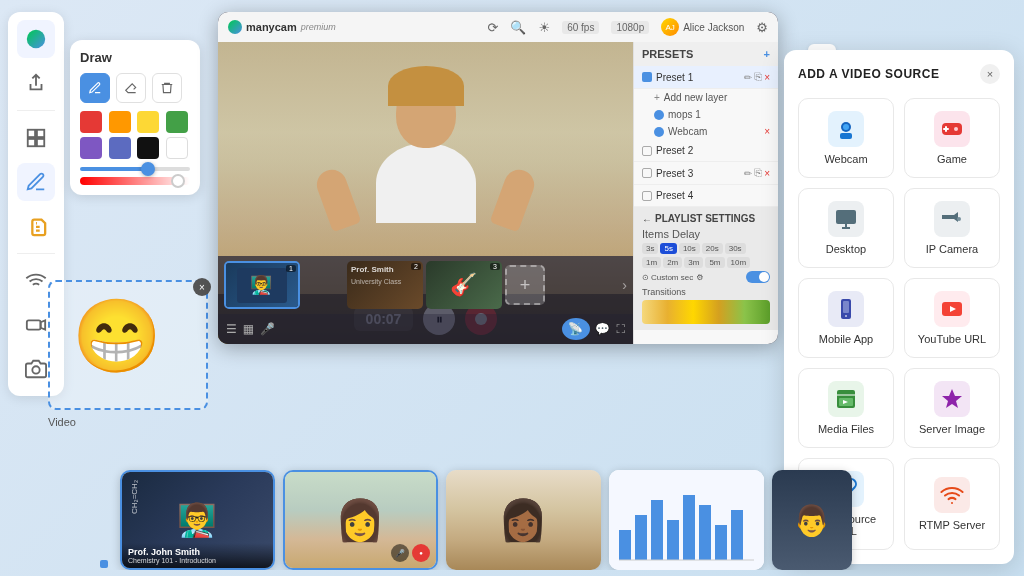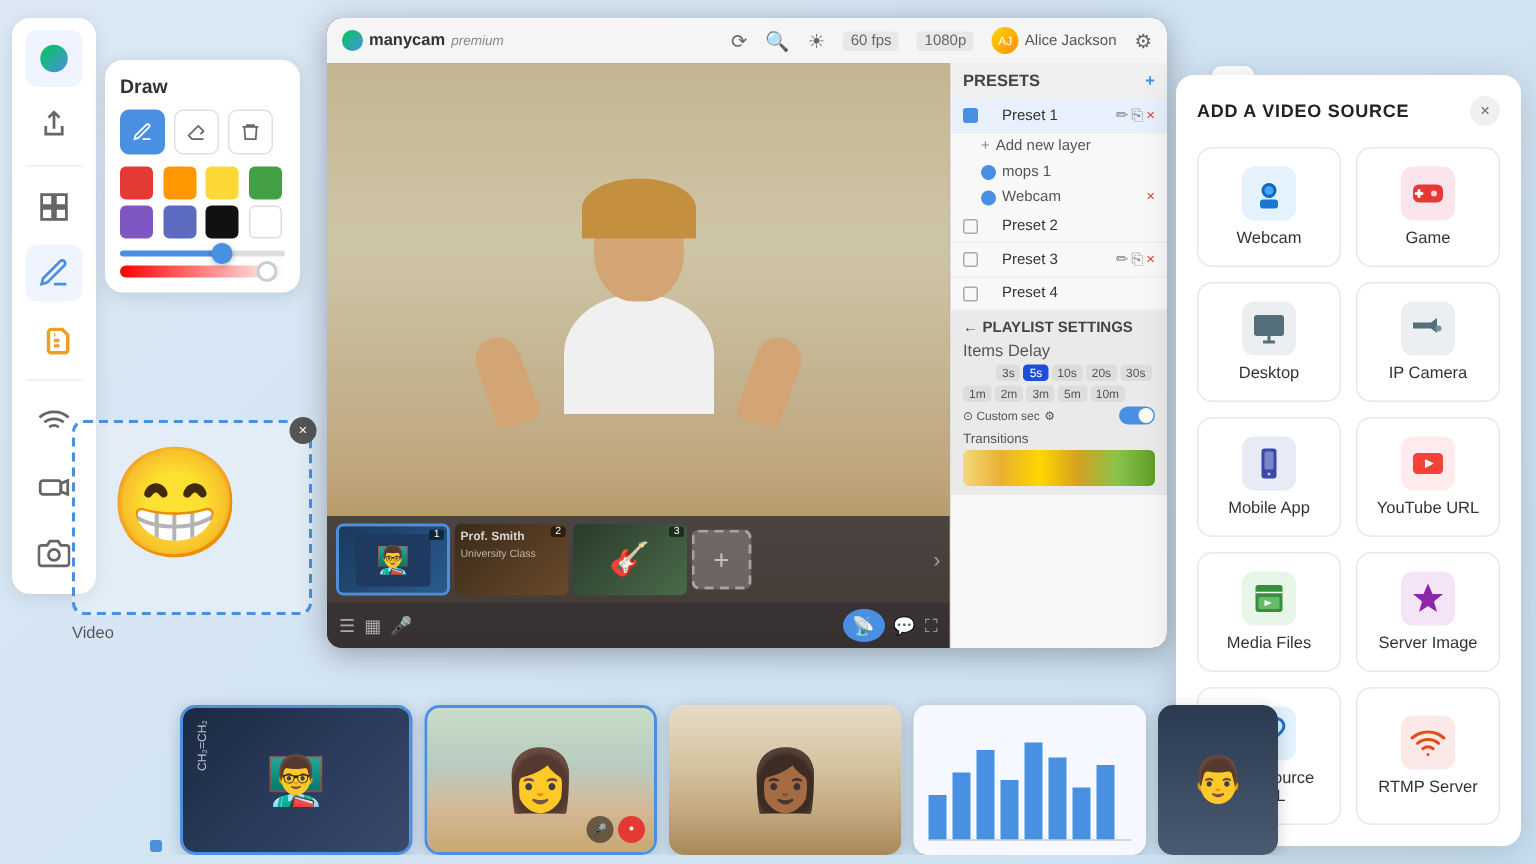--- a/index.html
+++ b/index.html
@@ -176,21 +176,21 @@
       background: #4a90e2;
       border-radius: 2px;
     }
 
     
     .manycam-window {
       position: absolute;
       left: 218px;
       top: 12px;
       width: 560px;
-      height: 420px;
+      height: 332px;
       background: #1a1a2e;
       border-radius: 10px;
       overflow: hidden;
       box-shadow: 0 4px 20px rgba(0,0,0,0.3);
     }
     .manycam-header {
       height: 30px;
       background: #f5f5f5;
       display: flex;
       align-items: center;
@@ -339,21 +339,21 @@
       padding: 6px 8px;
       background: #efefef;
       font-weight: 600;
       color: #444;
       font-size: 11px;
     }
     .preset-item {
       padding: 5px 8px;
       display: flex;
       align-items: center;
-      gap: 16px;
+      gap: 4px;
       cursor: pointer;
       border-bottom: 1px solid #eee;
     }
     .preset-item.active { background: #e8f0fe; }
     .preset-name { color: #333; font-size: 10px; }
     .preset-sub-item {
       padding: 3px 8px 3px 20px;
       display: flex;
       align-items: center;
       gap: 4px;
@@ -593,20 +593,27 @@
           <div style="width:60px;height:70px;background:#d4a574;border-radius:50% 50% 45% 45%;margin:0 auto;position:relative;overflow:visible;">
             <div style="position:absolute;top:-12px;left:-8px;right:-8px;height:40px;background:#c49040;border-radius:50% 50% 0 0;z-index:0;"></div>
           </div>
           <div style="width:100px;height:80px;background:#f0f0f0;border-radius:50% 50% 0 0;margin:-5px auto 0;"></div>
         </div>
 
         <div style="position:absolute;bottom:38%;left:25%;width:30px;height:60px;background:#d4a574;border-radius:15px 15px 5px 5px;transform:rotate(-20deg);"></div>
         <div style="position:absolute;bottom:38%;right:25%;width:30px;height:60px;background:#d4a574;border-radius:15px 15px 5px 5px;transform:rotate(20deg);"></div>
       </div>
 
+      <div class="video-timer-bar">
+        <div class="timer-display">00:07</div>
+        <div class="timer-btn">⏸</div>
+        <div class="rec-btn">
+          <div class="rec-dot"></div>
+        </div>
+      </div>
 
       <div style="position:absolute;bottom:0;left:0;right:0;height:30px;background:rgba(30,30,50,0.8);display:flex;align-items:center;padding:0 8px;gap:6px;">
         <div style="color:#aaa;font-size:12px;cursor:pointer;">☰</div>
         <div style="color:#aaa;font-size:12px;cursor:pointer;">▦</div>
         <div style="color:#aaa;font-size:12px;cursor:pointer;">🎤</div>
         <div style="flex:1;"></div>
         <div style="width:28px;height:22px;background:#4a90e2;border-radius:50%;display:flex;align-items:center;justify-content:center;color:white;font-size:12px;cursor:pointer;">📡</div>
         <div style="color:#aaa;font-size:12px;cursor:pointer;">💬</div>
         <div style="color:#aaa;font-size:12px;cursor:pointer;">⛶</div>
       </div>
@@ -615,21 +622,21 @@
 
         <div style="width:76px;height:48px;border-radius:5px;overflow:hidden;position:relative;flex-shrink:0;border:2px solid #4a90e2;">
           <div style="width:100%;height:100%;background:linear-gradient(135deg,#1a3a5c,#2a5a8c);display:flex;align-items:center;justify-content:center;">
             <div style="width:50px;height:35px;background:#1e3a60;border-radius:3px;display:flex;align-items:center;justify-content:center;">
               <span style="font-size:18px;">👨‍🏫</span>
             </div>
           </div>
           <div style="position:absolute;top:2px;right:2px;background:rgba(0,0,0,0.5);color:white;font-size:7px;padding:0 3px;border-radius:2px;">1</div>
         </div>
 
-        <div style="width:76px;height:48px;border-radius:5px;overflow:hidden;position:relative;flex-shrink:0;">
+        <div style="width:76px;height:48px;border-radius:5px;overflow:hidden;position:relative;flex-shrink:0;margin-left:44px;">
           <div style="width:100%;height:100%;background:linear-gradient(135deg,#3a2a1a,#6a4a2a);">
             <div style="font-size:8px;color:rgba(255,255,255,0.8);padding:4px;font-weight:600;">Prof. Smith</div>
             <div style="font-size:7px;color:rgba(255,255,255,0.6);padding:0 4px;">University Class</div>
           </div>
           <div style="position:absolute;top:2px;right:2px;background:rgba(0,0,0,0.5);color:white;font-size:7px;padding:0 3px;border-radius:2px;">2</div>
         </div>
 
         <div style="width:76px;height:48px;border-radius:5px;overflow:hidden;position:relative;flex-shrink:0;">
           <div style="width:100%;height:100%;background:linear-gradient(135deg,#2a3a2a,#4a6a4a);display:flex;align-items:center;justify-content:center;">
             <span style="font-size:22px;">🎸</span>
@@ -693,21 +700,21 @@
         <span class="preset-name">Preset 4</span>
       </div>
 
       <div style="padding:6px 8px;background:#eaeaea;">
         <div style="font-size:10px;font-weight:600;color:#444;margin-bottom:4px;display:flex;align-items:center;gap:3px;">
           <span style="cursor:pointer;">←</span>
           <span>PLAYLIST SETTINGS</span>
         </div>
         <div style="font-size:11px;color:#555;margin-bottom:3px;">Items Delay</div>
         <div style="display:flex;gap:2px;margin-bottom:3px;flex-wrap:wrap;">
-          <div style="padding:1px 4px;border-radius:3px;font-size:8px;background:#ddd;cursor:pointer;color:#555;margin-left:22px;">3s</div>
+          <div style="padding:1px 4px;border-radius:3px;font-size:8px;background:#ddd;cursor:pointer;color:#555;">3s</div>
           <div style="padding:1px 4px;border-radius:3px;font-size:8px;background:#1d4ed8;cursor:pointer;color:white;">5s</div>
           <div style="padding:1px 4px;border-radius:3px;font-size:8px;background:#ddd;cursor:pointer;color:#555;">10s</div>
           <div style="padding:1px 4px;border-radius:3px;font-size:8px;background:#ddd;cursor:pointer;color:#555;">20s</div>
           <div style="padding:1px 4px;border-radius:3px;font-size:8px;background:#ddd;cursor:pointer;color:#555;">30s</div>
         </div>
         <div style="display:flex;gap:2px;margin-bottom:3px;flex-wrap:wrap;">
           <div style="padding:1px 4px;border-radius:3px;font-size:8px;background:#ddd;cursor:pointer;color:#555;">1m</div>
           <div style="padding:1px 4px;border-radius:3px;font-size:8px;background:#ddd;cursor:pointer;color:#555;">2m</div>
           <div style="padding:1px 4px;border-radius:3px;font-size:8px;background:#ddd;cursor:pointer;color:#555;">3m</div>
           <div style="padding:1px 4px;border-radius:3px;font-size:8px;background:#ddd;cursor:pointer;color:#555;">5m</div>
@@ -848,20 +855,24 @@
 </div>
 
 <div style="position:absolute;bottom:6px;left:110px;right:0;height:112px;display:flex;gap:8px;align-items:flex-end;padding:0 10px;padding-right:260px;overflow:hidden;">
 
   <div style="width:155px;height:100px;border-radius:10px;overflow:hidden;flex-shrink:0;position:relative;box-shadow:0 2px 10px rgba(0,0,0,0.2);border:2px solid #4a90e2;">
     <div style="width:100%;height:100%;background:linear-gradient(135deg,#1a2a40 0%,#2a3a5a 50%,#3a4a6a 100%);">
       <div style="display:flex;align-items:center;justify-content:center;height:100%;position:relative;">
         <div style="font-size:8px;color:rgba(255,255,255,0.7);position:absolute;top:8px;left:8px;writing-mode:vertical-rl;transform:rotate(180deg);">CH₂=CH₂</div>
         <span style="font-size:32px;">👨‍🏫</span>
       </div>
+    </div>
+    <div style="position:absolute;bottom:0;left:0;right:0;padding:4px 6px;background:linear-gradient(transparent,rgba(0,0,0,0.7));">
+      <div style="font-size:9px;color:white;font-weight:700;">Prof. John Smith</div>
+      <div style="font-size:7px;color:rgba(255,255,255,0.8);">Chemistry 101 - Introduction</div>
     </div>
   </div>
 
   <div style="width:155px;height:100px;border-radius:10px;overflow:hidden;flex-shrink:0;position:relative;box-shadow:0 2px 10px rgba(0,0,0,0.2);border:2px solid #4a90e2;">
     <div style="width:100%;height:100%;background:linear-gradient(180deg,#c8dcc8 0%,#b8ccc0 40%,#d4b896 70%,#c8a870 100%);">
       <div style="display:flex;align-items:center;justify-content:center;height:100%;">
         <span style="font-size:40px;">👩</span>
       </div>
     </div>
     <div style="position:absolute;bottom:6px;right:6px;display:flex;gap:3px;">

